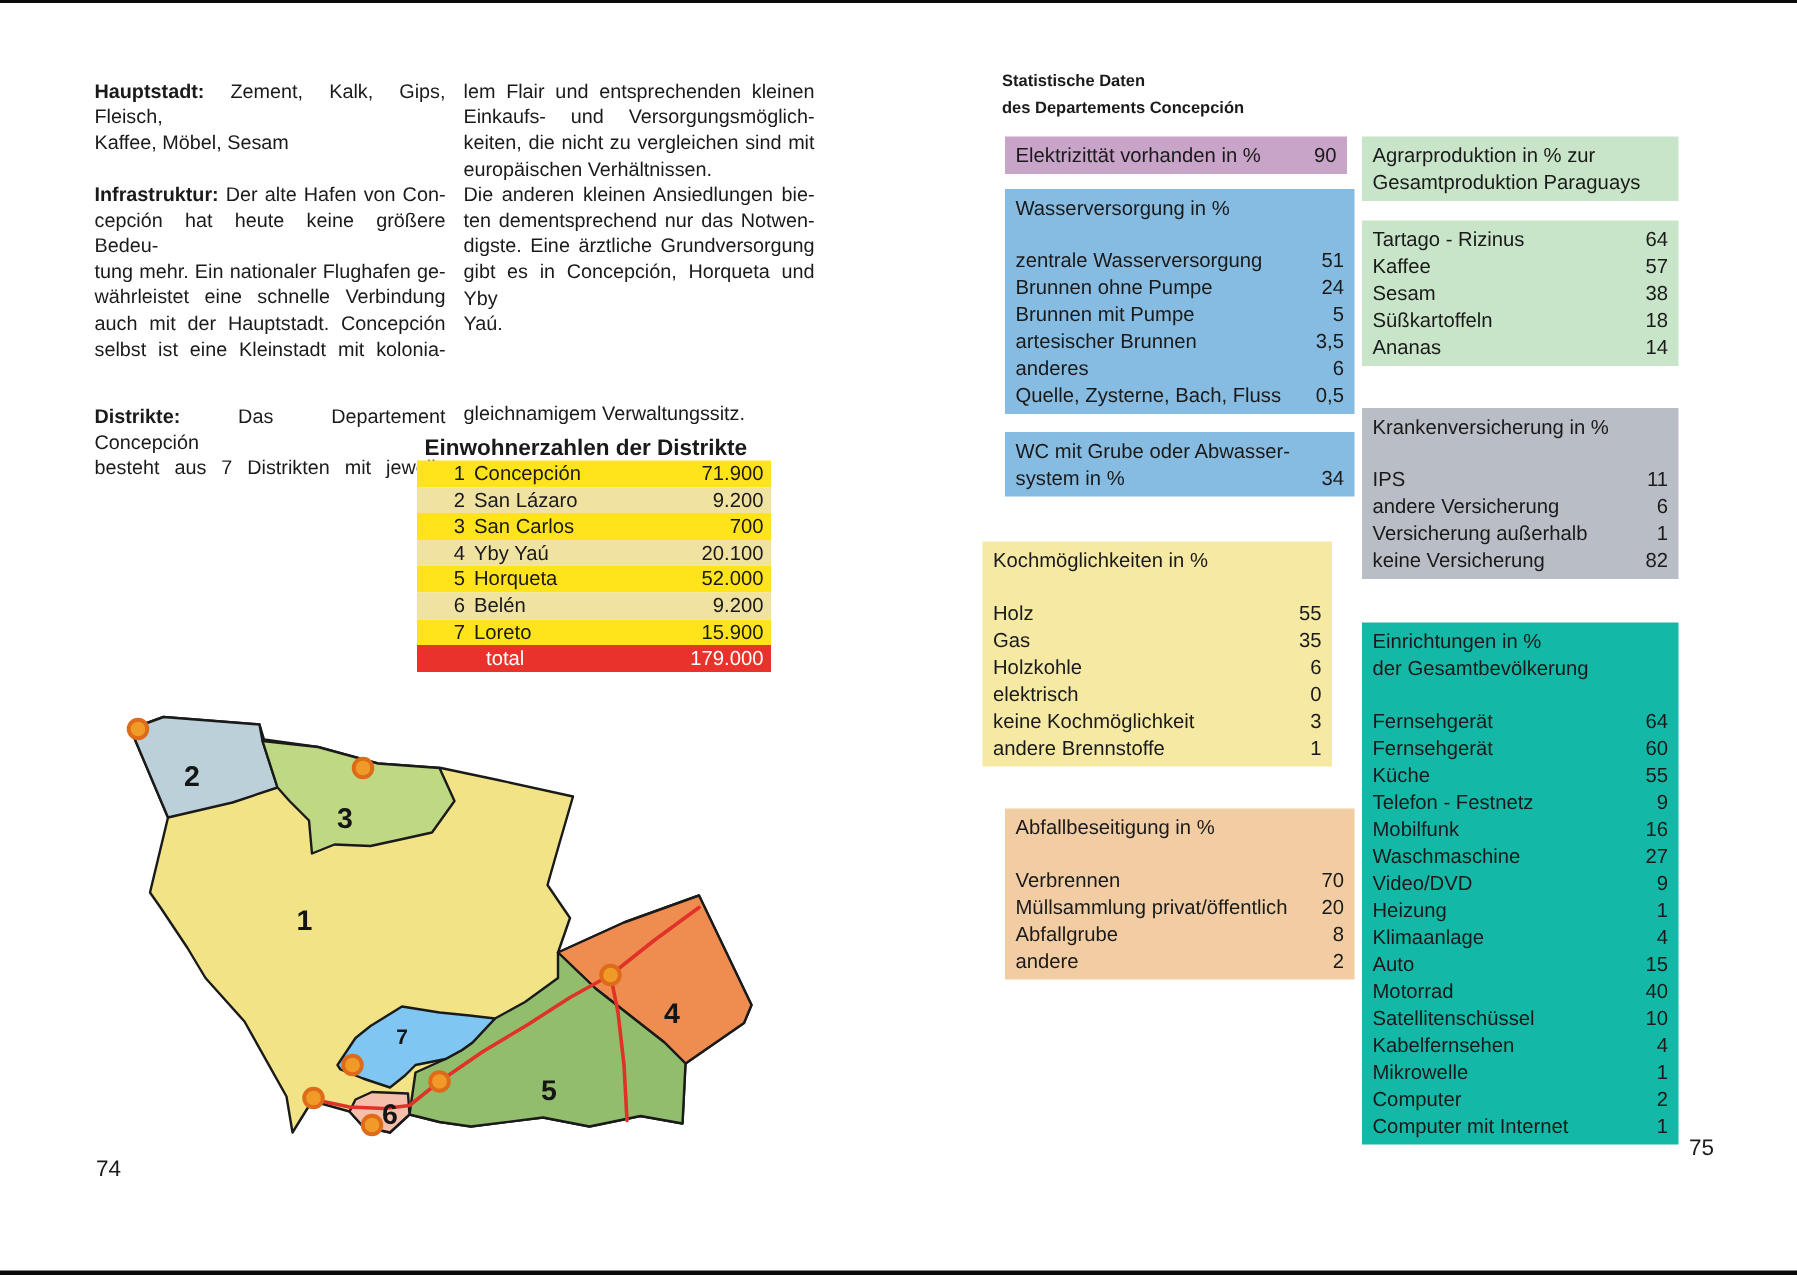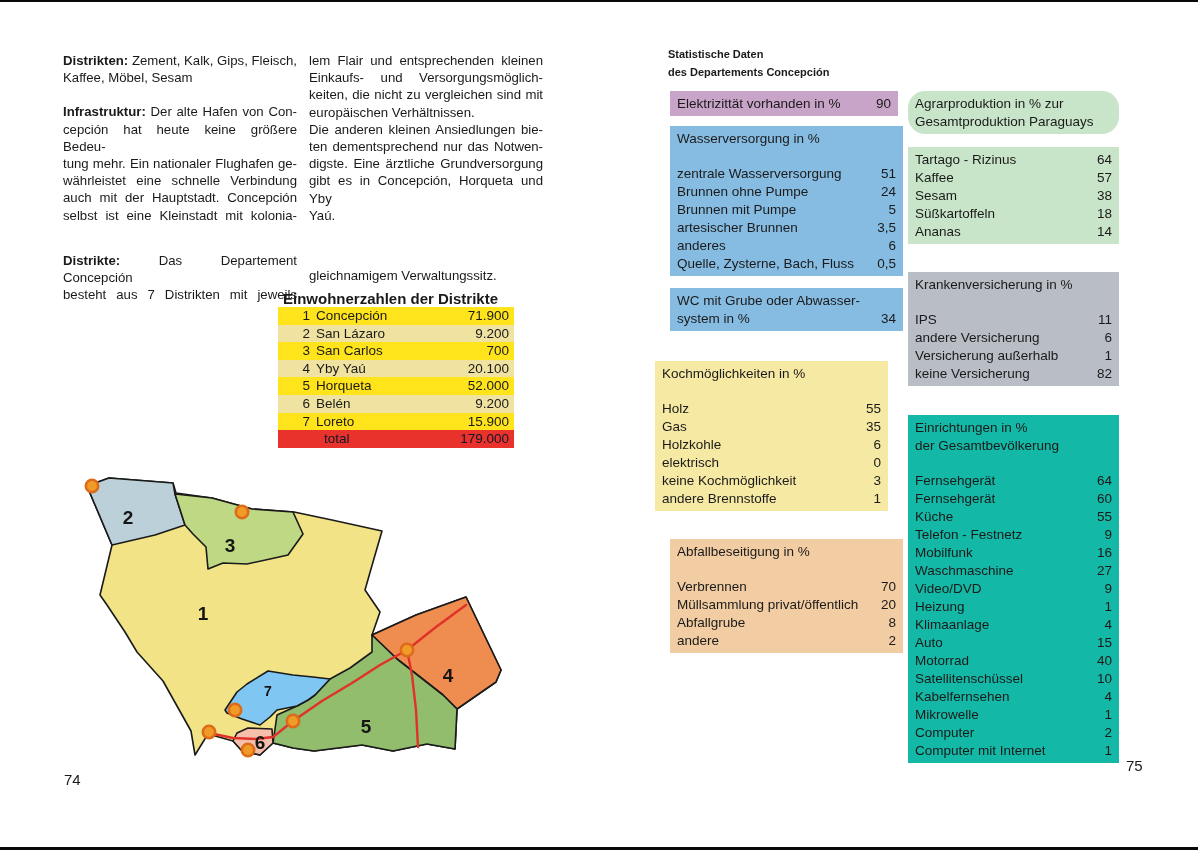--- a/index.html
+++ b/index.html
@@ -51,35 +51,35 @@
   .tbl{position:absolute;font-size:13.5px;line-height:18px;padding:4px 0 3px 0;}
   .tbl .thead,.tbl .trow{display:flex;justify-content:space-between;padding:0 7px;}
   .tbl .tgap{height:17px;}
   .tbl .lbl{text-align:left;}
   .tbl .val{text-align:right;}
   .tbl-elektrizitaet{left:670px;top:91px;width:228px;}
   .tbl-wasserversorgung{left:670px;top:126px;width:233px;}
   .tbl-wc{left:670px;top:288px;width:233px;}
   .tbl-kochmoeglichkeiten{left:655px;top:361px;width:233px;}
   .tbl-abfallbeseitigung{left:670px;top:539px;width:233px;}
-  .tbl-agrar-kopf{left:908px;top:91px;width:211px;border-radius:17px;}
+  .tbl-agrar-kopf{left:908px;top:91px;width:211px;}
   .tbl-agrar-werte{left:908px;top:147px;width:211px;}
   .tbl-krankenversicherung{left:908px;top:272px;width:211px;}
   .tbl-einrichtungen{left:908px;top:415px;width:211px;}
 </style>
 </head>
 <body>
 
 <div class="edge top"></div>
 <div class="edge bottom"></div>
 
 <div class="text-columns" id="text-columns">
     <div class="text-column">
       <div class="paragraph">
-        <div class="tline jl"><b>Distrikten:</b> Zement, Kalk, Gips, Fleisch,</div>
+        <div class="tline jl"><b>Hauptstadt:</b> Zement, Kalk, Gips, Fleisch,</div>
         <div class="tline">Kaffee, Möbel, Sesam</div>
       </div>
       <div class="paragraph">
         <div class="tline jl"><b>Infrastruktur:</b> Der alte Hafen von Con-</div>
         <div class="tline jl">cepción hat heute keine größere Bedeu-</div>
         <div class="tline jl">tung mehr. Ein nationaler Flughafen ge-</div>
         <div class="tline jl">währleistet eine schnelle Verbindung</div>
         <div class="tline jl">auch mit der Hauptstadt. Concepción</div>
         <div class="tline jl">selbst ist eine Kleinstadt mit kolonia-</div>
       </div>
@@ -138,21 +138,21 @@
     <div class="erow" style="background: rgb(240, 226, 160);">
       <span class="num">6</span>
       <span class="nm">Belén</span>
       <span class="val">9.200</span>
     </div>
     <div class="erow" style="background: rgb(255, 228, 28);">
       <span class="num">7</span>
       <span class="nm">Loreto</span>
       <span class="val">15.900</span>
     </div>
-    <div class="erow total" style="background: rgb(233, 50, 43); color: #0f172a;">
+    <div class="erow total" style="background: rgb(233, 50, 43); color: #ffffff;">
       <span class="num"></span>
       <span class="nm">total</span>
       <span class="val">179.000</span>
     </div>
   </div>
 
 <svg class="map-svg" width="460" height="320" viewBox="0 0 460 320">
   <polygon points="27,24 49,16 113,21 116,31 152,36 192,47 234,50 272,58 322,69 313,100 305,128 320,150 312,173 356,153 406,135 441,208 436,220 397,247 395,287 367,282 333,289 302,283 254,289 233,286 213,281 200,293 182,289 173,279 148,272 135,293 131,269 103,219 77,190 65,170 47,143 40,133 52,83" fill="#f1e386"></polygon>
   <polygon points="27,24 49,16 113,21 115,32 125,63 95,73 52,83" fill="#bcd0d9"></polygon>
   <polygon points="115,32 152,36 192,47 233,50 243,72 228,93 210,97 187,102 163,101 148,107 146,85 133,72 125,63" fill="#bed883"></polygon>

